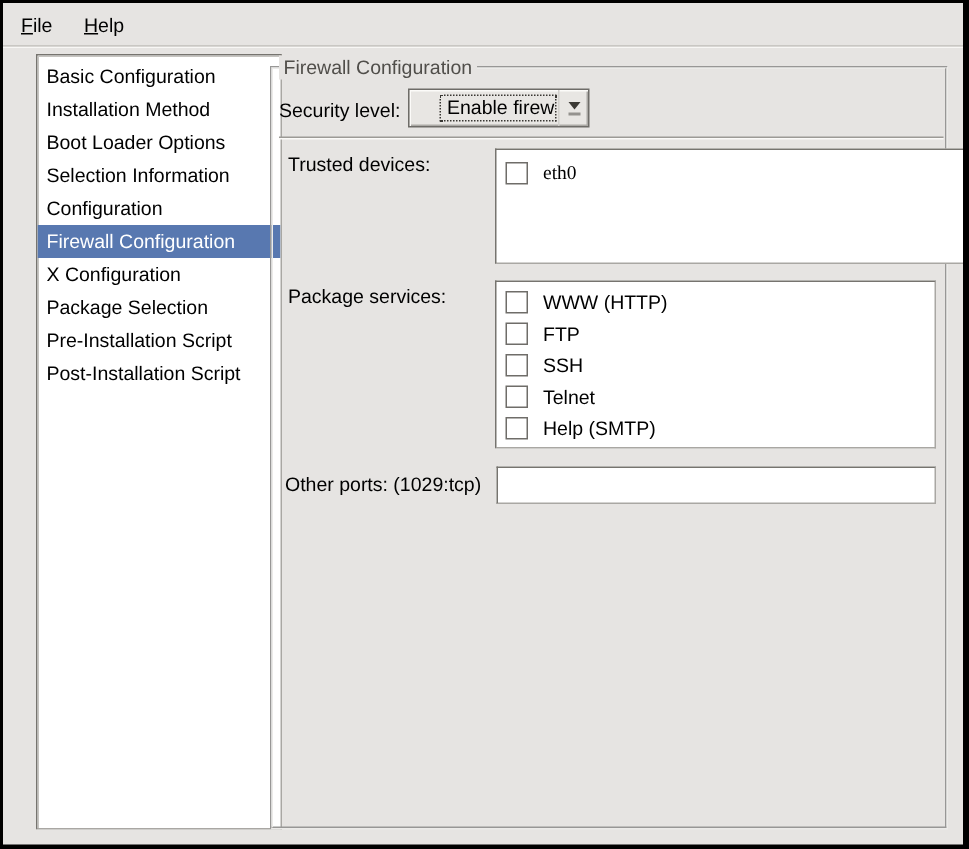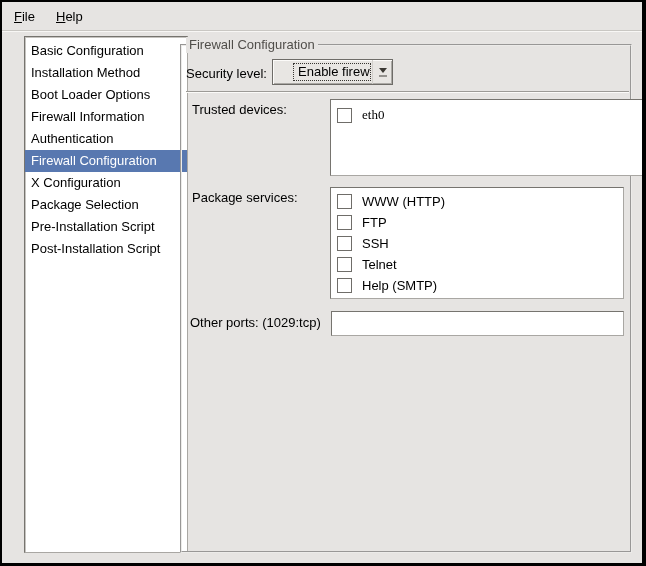--- a/index.html
+++ b/index.html
@@ -195,22 +195,22 @@
 
   <div class="menubar">
     <div class="menu-item menu-file">File</div>
     <div class="menu-item menu-help">Help</div>
   </div>
 
   <div class="sidebar">
     <div class="side-item">Basic Configuration</div>
     <div class="side-item">Installation Method</div>
     <div class="side-item">Boot Loader Options</div>
-    <div class="side-item">Firewall Information</div>
-    <div class="side-item">Authentication</div>
+    <div class="side-item">Selection Information</div>
+    <div class="side-item">Configuration</div>
     <div class="side-item selected">Firewall Configuration</div>
     <div class="side-item">X Configuration</div>
     <div class="side-item">Package Selection</div>
     <div class="side-item">Pre-Installation Script</div>
     <div class="side-item">Post-Installation Script</div>
   </div>
 
   <div class="frame"></div>
   <div class="frame-title">Firewall Configuration</div>
 

